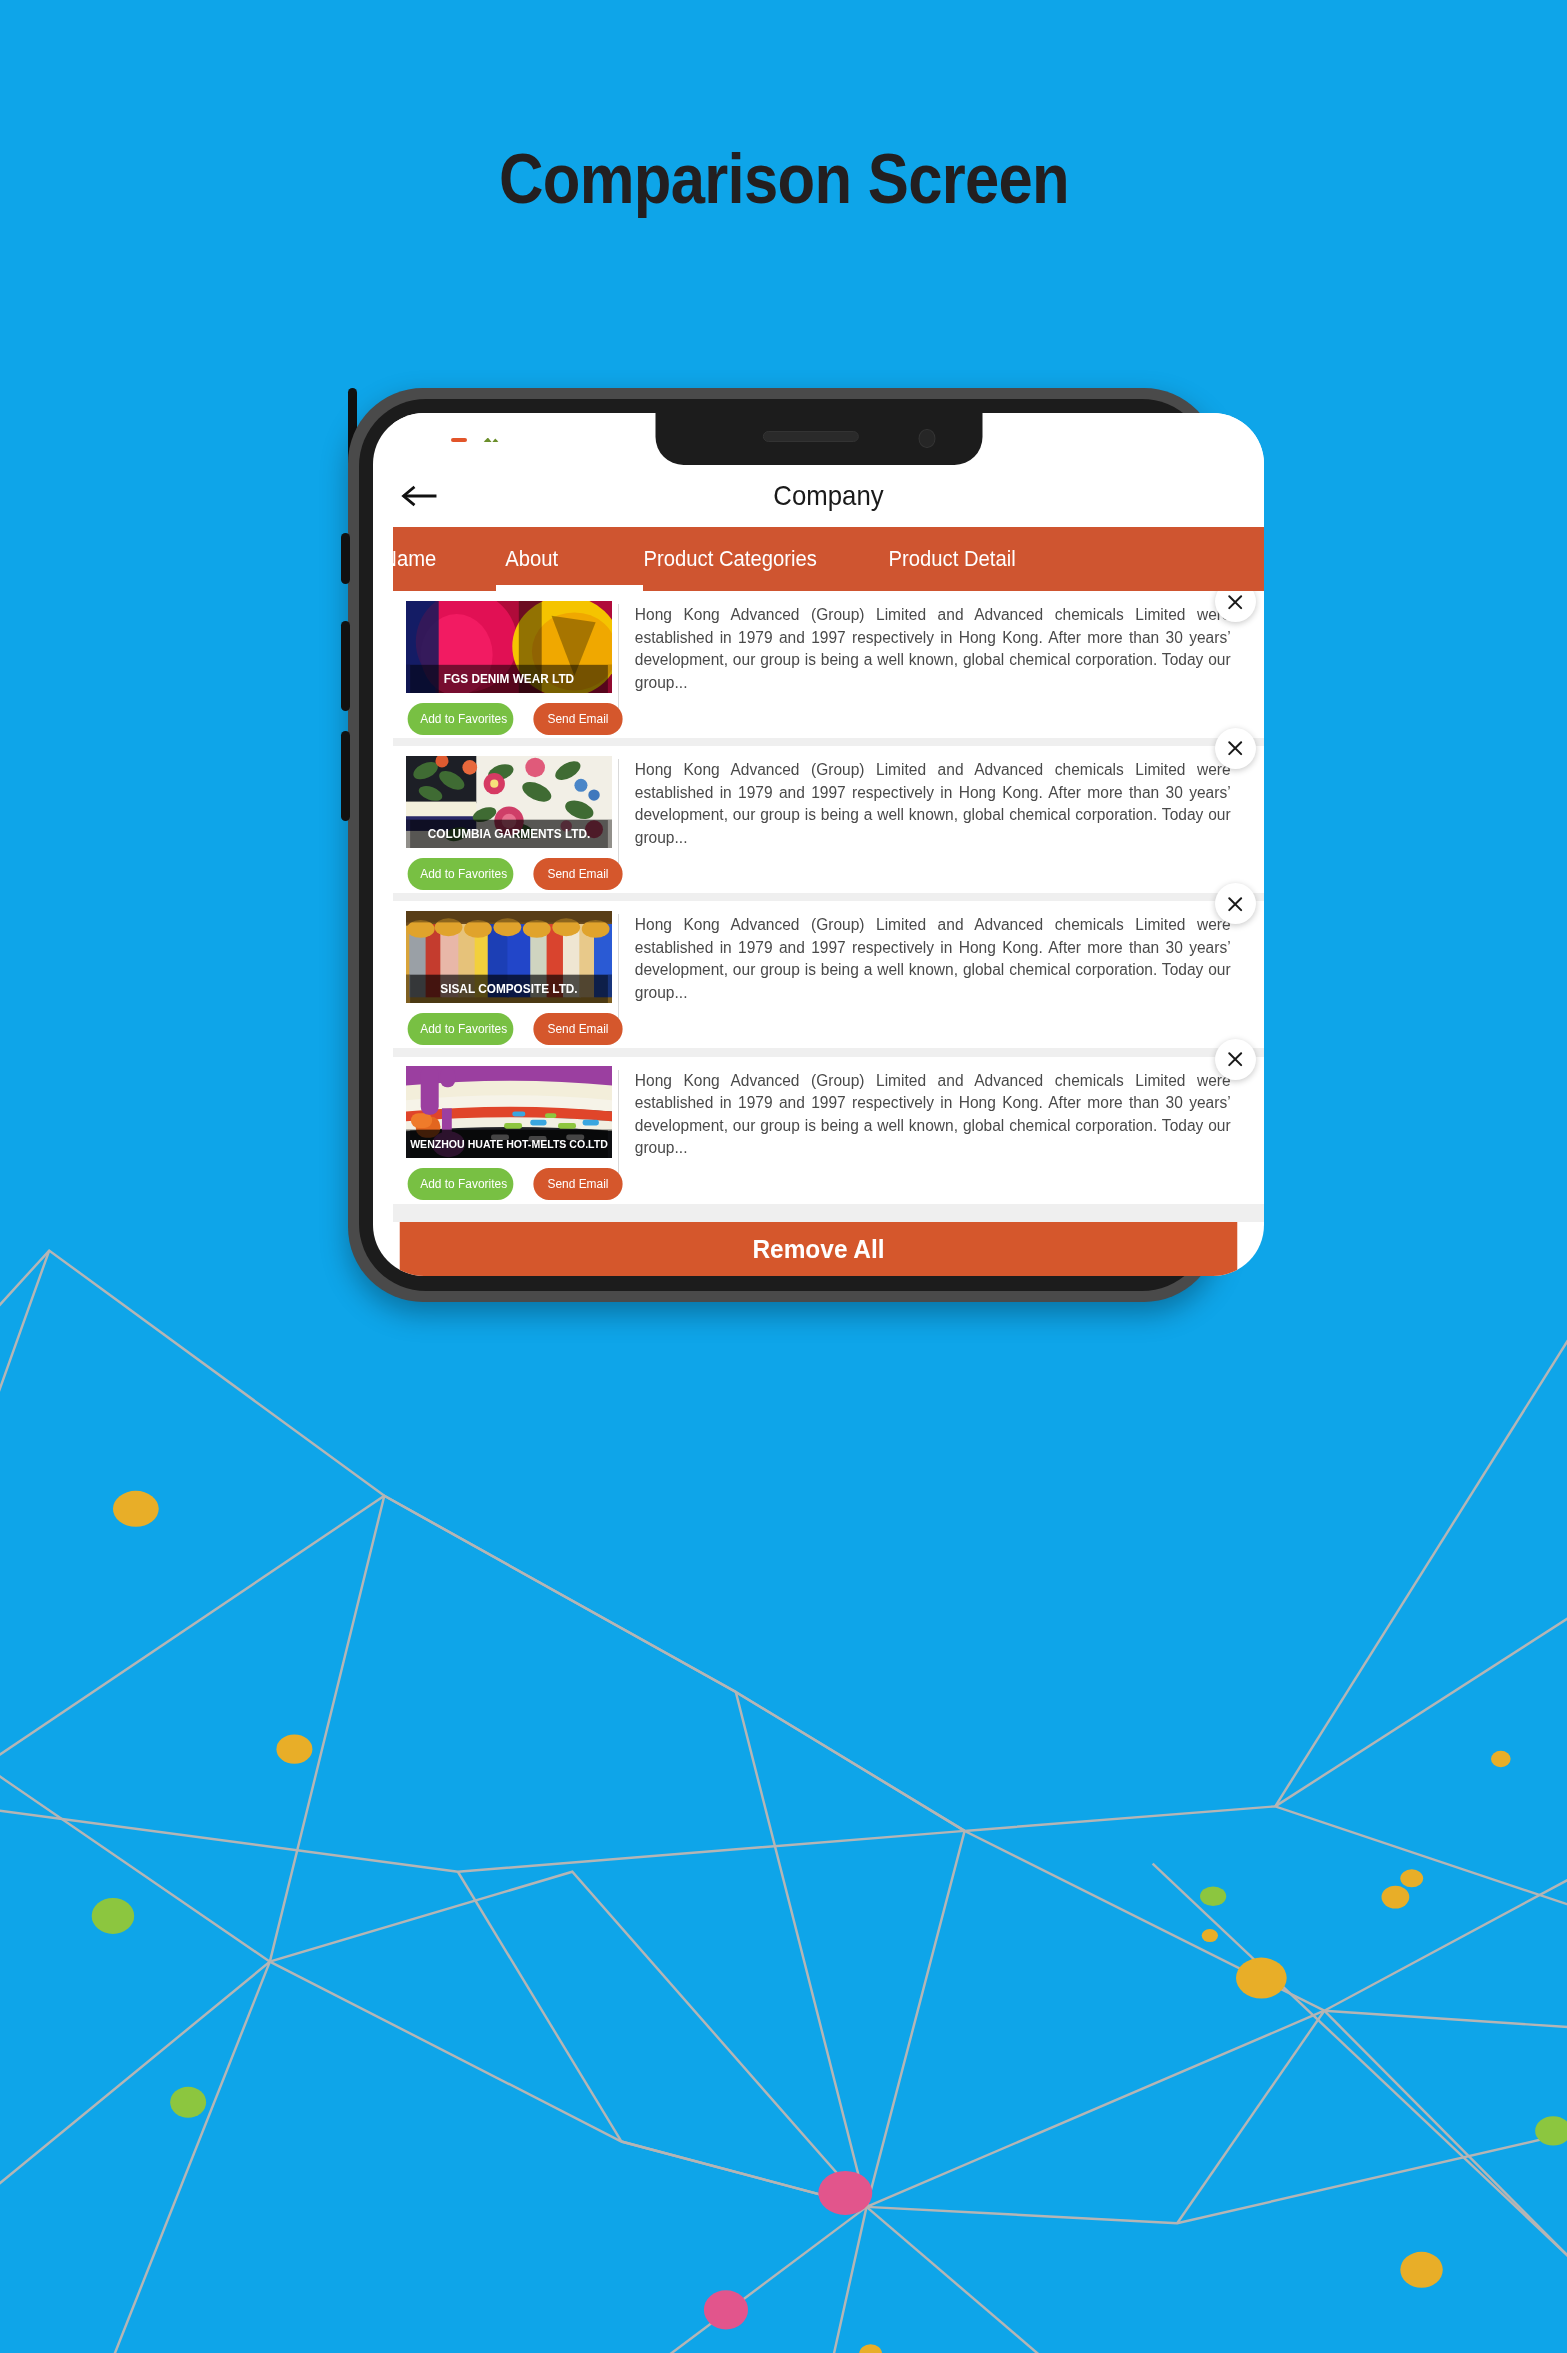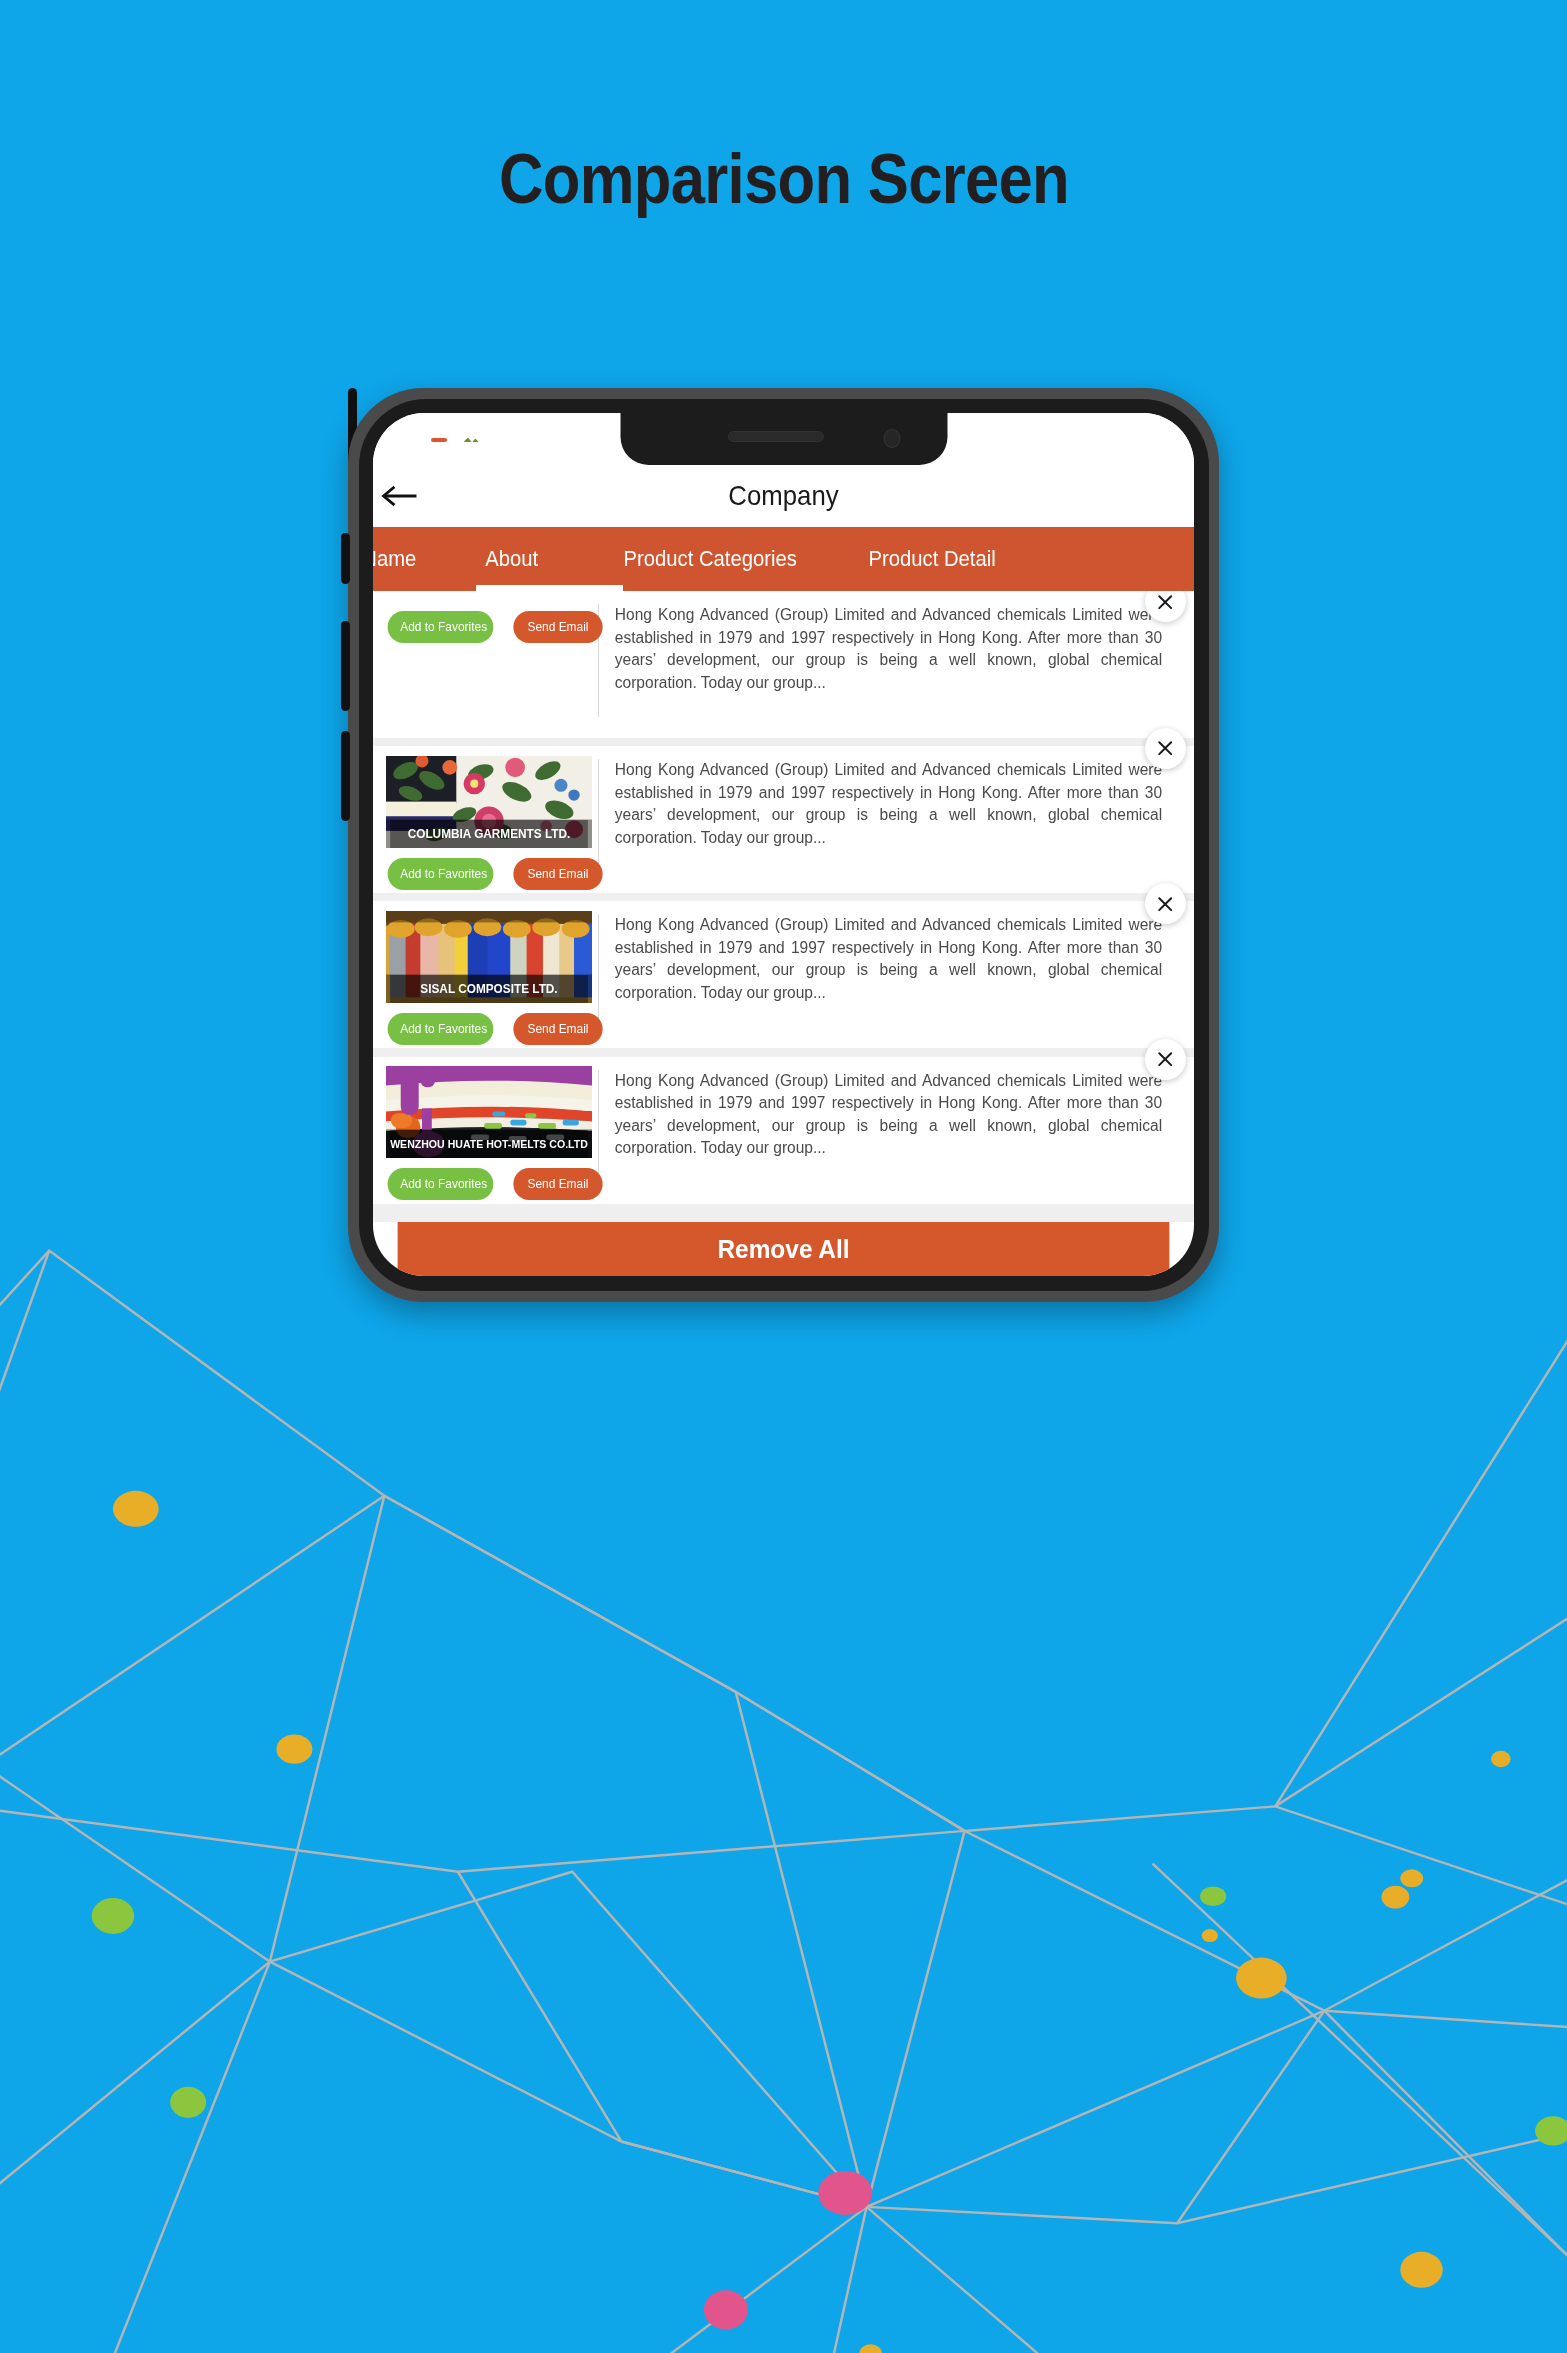--- a/index.html
+++ b/index.html
@@ -55,24 +55,25 @@
   .phone-bezel {
     position: absolute;
     left: 10.6px; top: 10.6px;
     width: 850px; height: 892px;
     background: #1c1c1c;
     border-radius: 67px;
   }
   .phone-screen {
     position: absolute;
     left: 25px; top: 25px;
-    width: 821px; height: 863px;
+    width: 891px; height: 863px;
     background: #ffffff;
     border-radius: 51px;
     overflow: hidden;
+    padding-left: 20px;
   }
   .notch {
     position: absolute;
     left: 50%; top: 0;
     transform: translateX(-50%);
     width: 327px; height: 52px;
     background: #1c1c1c;
     border-bottom-left-radius: 28px;
     border-bottom-right-radius: 28px;
     z-index: 30;
@@ -377,20 +378,35 @@
 
       <div class="list-area">
 
         <div class="card">
           <div class="close-btn" style="top:-9.8px;">
             <svg viewBox="0 0 24 24" width="20.4" height="20.4" aria-hidden="true">
               <path d="M5 5 L19 19 M19 5 L5 19" stroke="#1a1a1a" stroke-width="2.4" stroke-linecap="round"></path>
             </svg>
           </div>
           <div class="card-left">
+            <div class="thumb">
+              <svg viewBox="0 0 252 113" width="206" height="92" preserveAspectRatio="none" aria-hidden="true">
+                <rect width="252" height="113" fill="#b00b3a"></rect>
+                <rect x="0" y="0" width="36" height="113" fill="#1528a0"></rect>
+                <ellipse cx="74" cy="50" rx="62" ry="62" fill="#e11054"></ellipse>
+                <ellipse cx="62" cy="66" rx="44" ry="50" fill="#f21b62"></ellipse>
+                <path d="M0 0 H40 V113 H0Z" fill="#141a5a" opacity="0.85"></path>
+                <ellipse cx="196" cy="56" rx="66" ry="62" fill="#f5c400"></ellipse>
+                <ellipse cx="206" cy="62" rx="52" ry="48" fill="#f0a800"></ellipse>
+                <path d="M178 18 L206 92 L232 26 Z" fill="#6b4b00" opacity="0.55"></path>
+                <rect x="138" y="0" width="28" height="113" fill="#1a1005" opacity="0.45"></rect>
+                <rect x="0" y="78" width="252" height="35" fill="#000" opacity="0.18"></rect>
+              </svg>
+              <div class="thumb-caption">FGS DENIM WEAR LTD</div>
+            </div>
             <div class="card-actions">
               <button class="pill pill-fav">Add to Favorites</button>
               <button class="pill pill-mail">Send Email</button>
             </div>
           </div>
           <div class="card-divider"></div>
           <div class="card-text">Hong Kong Advanced (Group) Limited and Advanced chemicals Limited were established in 1979 and 1997 respectively in Hong Kong. After more than 30 years’ development, our group is being a well known, global chemical corporation. Today our group...</div>
         </div>
 
         <div class="card">

